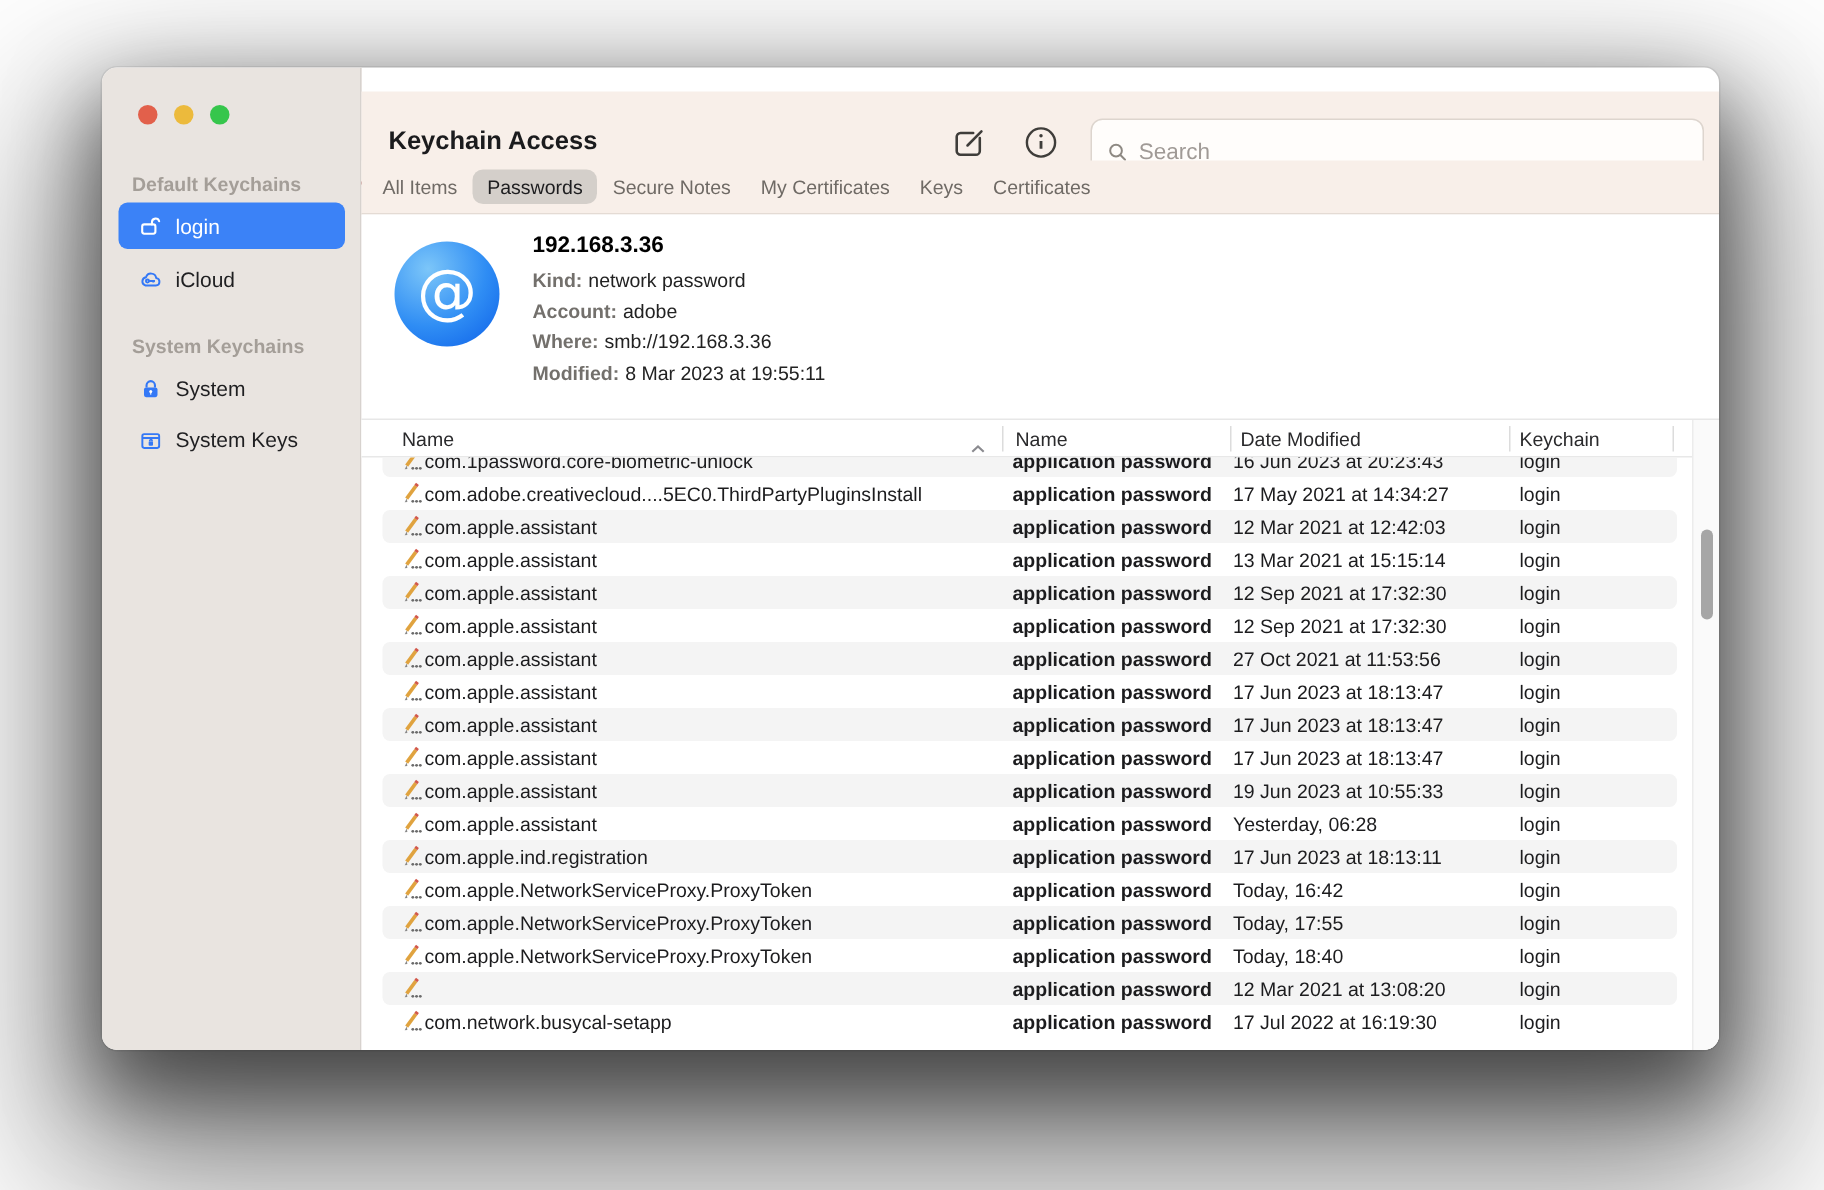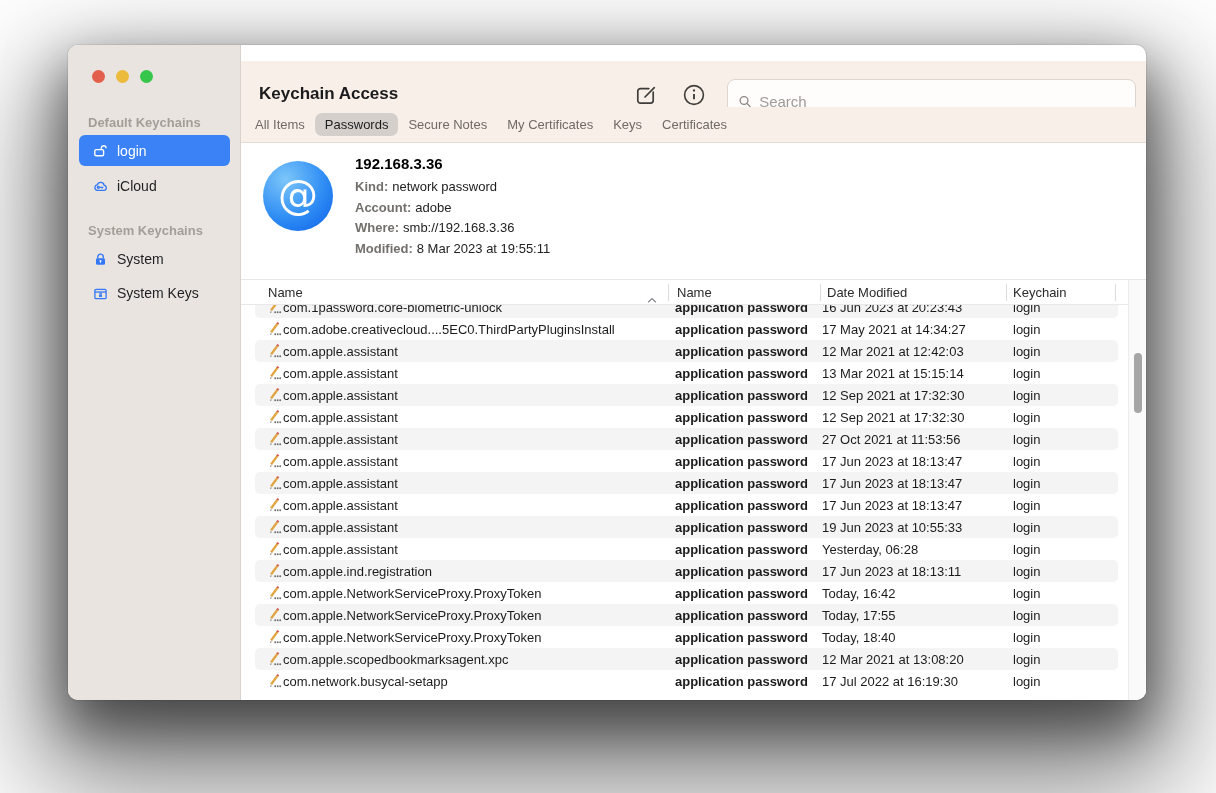--- a/index.html
+++ b/index.html
@@ -432,21 +432,20 @@
           <div class="row">
             <div class="stripe"></div>
             <span class="ric"><svg width="15" height="15" viewBox="0 0 15 15">
                 <line x1="3.1" y1="11.4" x2="9.2" y2="3.1" stroke="#e0a33f" stroke-width="2.4"></line>
                 <line x1="9.2" y1="3.1" x2="10.3" y2="1.6" stroke="#d2584a" stroke-width="2.4"></line>
                 <path d="M3.1 11.4 L1.8 13.9 L3.6 13.6 Z" fill="#8a8a8a"></path>
                 <circle cx="7.2" cy="13.2" r="0.95" fill="#6b6b6b"></circle>
                 <circle cx="9.7" cy="13.2" r="0.95" fill="#6b6b6b"></circle>
                 <circle cx="12.2" cy="13.2" r="0.95" fill="#6b6b6b"></circle>
               </svg></span>
-            <div class="cell c-name">com.apple.scopedbookmarksagent.xpc</div>
             <div class="cell c-kind">application password</div>
             <div class="cell c-date">12 Mar 2021 at 13:08:20</div>
             <div class="cell c-key">login</div>
           </div>
           <div class="row">
             <span class="ric"><svg width="15" height="15" viewBox="0 0 15 15">
                 <line x1="3.1" y1="11.4" x2="9.2" y2="3.1" stroke="#e0a33f" stroke-width="2.4"></line>
                 <line x1="9.2" y1="3.1" x2="10.3" y2="1.6" stroke="#d2584a" stroke-width="2.4"></line>
                 <path d="M3.1 11.4 L1.8 13.9 L3.6 13.6 Z" fill="#8a8a8a"></path>
                 <circle cx="7.2" cy="13.2" r="0.95" fill="#6b6b6b"></circle>

